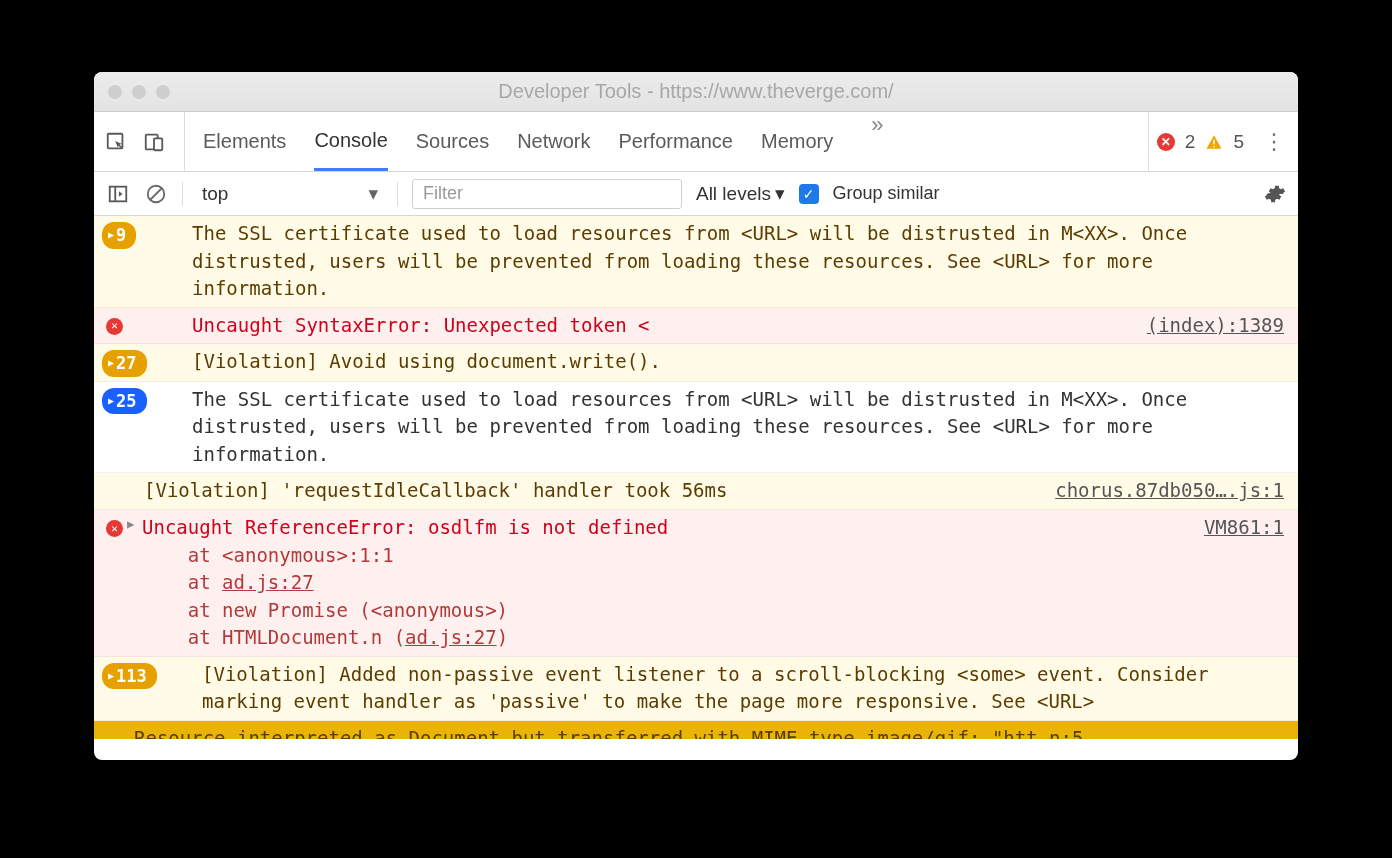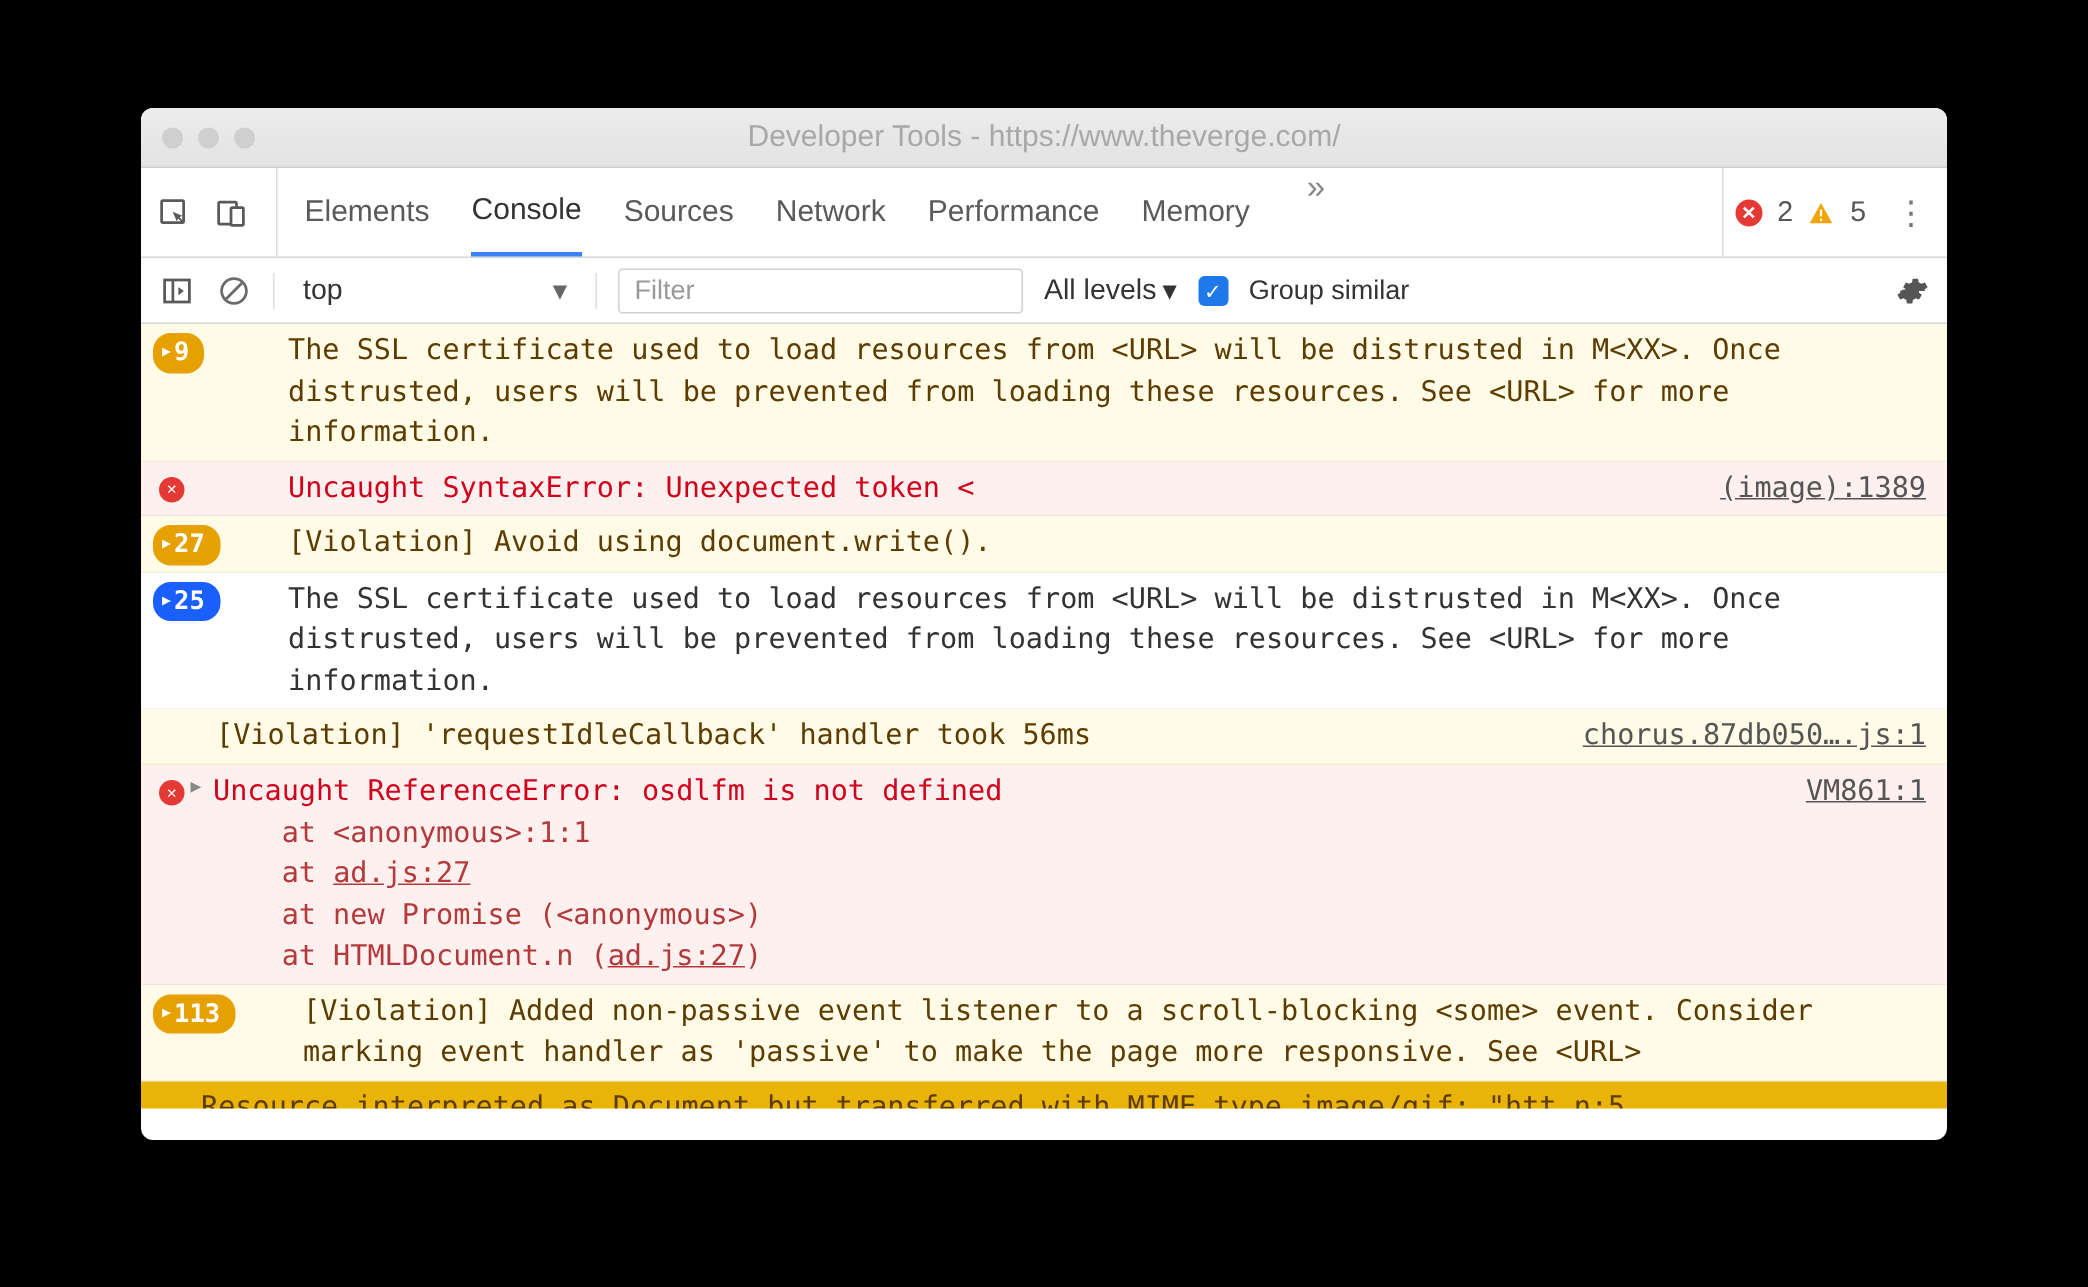--- a/index.html
+++ b/index.html
@@ -189,21 +189,21 @@
           </span>
         </div>
       <div class="body">The SSL certificate used to load resources from &lt;URL&gt; will be distrusted in M&lt;XX&gt;. Once distrusted, users will be prevented from loading these resources. See &lt;URL&gt; for more information.</div>
     </div>
 
     <div class="msg error">
       <div class="gutter">
           <span class="error-ic-sm">✕</span>
         </div>
       <div class="body">Uncaught SyntaxError: Unexpected token &lt;</div>
-      <div class="src">(image):1389</div>
+      <div class="src">(index):1389</div>
     </div>
 
     <div class="msg warn">
       <div class="gutter">
           <span class="badge warn">
             <span class="tri">▶</span>
             <span>27</span>
           </span>
         </div>
       <div class="body">[Violation] Avoid using document.write().</div>

